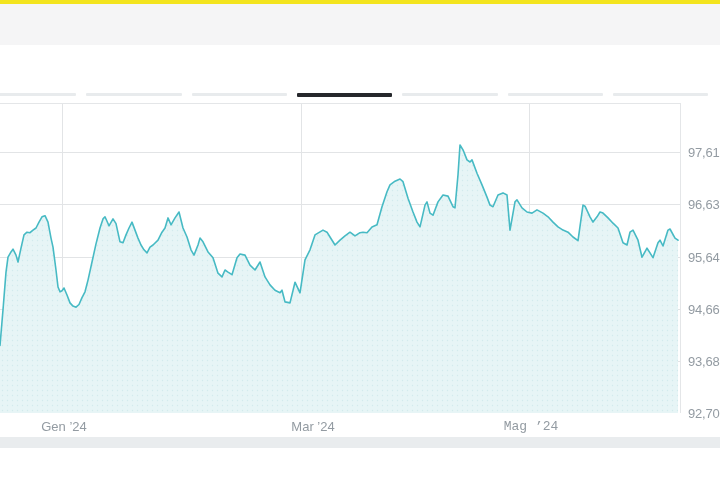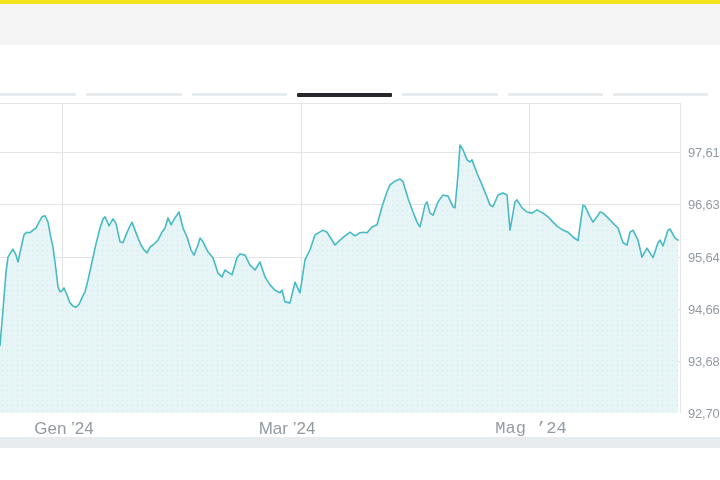--- a/index.html
+++ b/index.html
@@ -15,21 +15,21 @@
   .appheader{position:absolute;top:4px;left:0;width:720px;height:41px;background:var(--header);}
   .tab-strip{position:absolute;top:45px;left:0;width:720px;height:58px;overflow:hidden;}
   .tabs{position:absolute;top:0;left:-24px;display:flex;}
   .tab{position:relative;width:105.35px;height:58px;cursor:pointer;flex:0 0 auto;}
   .tab-underline{position:absolute;left:5px;right:5px;bottom:7px;height:3px;background:var(--tabline);border-radius:1px;}
   .tab.selected .tab-underline{height:4px;bottom:6px;background:var(--dark);}
   .chart{position:absolute;top:0;left:0;width:720px;height:480px;}
   .chart svg{position:absolute;left:0;top:103px;}
   .y-label{position:absolute;left:688px;width:34px;font-size:13px;color:var(--muted);
     letter-spacing:-0.2px;white-space:nowrap;}
-  .x-label{position:absolute;top:419px;transform:translateX(-50%);font-size:17px;color:var(--muted);white-space:nowrap;}
+  .x-label{position:absolute;top:419px;transform:translateX(-50%);font-size:13px;color:var(--muted);white-space:nowrap;}
   .footer{position:absolute;left:0;bottom:0;width:720px;height:11px;background:var(--footer);}
 </style>
 </head>
 <body>
 
 <div class="screen">
   <div class="topbar"></div>
   <div class="appheader"></div>
 
   <div class="tab-strip">
@@ -83,19 +83,19 @@
     <div id="ylabels">
         <div class="y-label" style="top: 144.919px;">97,61</div>
         <div class="y-label" style="top: 197.029px;">96,63</div>
         <div class="y-label" style="top: 249.671px;">95,64</div>
         <div class="y-label" style="top: 301.78px;">94,66</div>
         <div class="y-label" style="top: 353.89px;">93,68</div>
         <div class="y-label" style="top: 406px;">92,70</div>
       </div>
     <div id="xlabels">
         <div class="x-label" style="left: 64px;">Gen ’24</div>
-        <div class="x-label" style="left: 287px;">Mar ’24</div>
+        <div class="x-label" style="left: 313px;">Mar ’24</div>
         <div class="x-label" style="left: 531px; font-family: Liberation Mono, monospace;">Mag ’24</div>
       </div>
   </div>
 
   <div class="footer"></div>
 </div>
 
 </body></html>

